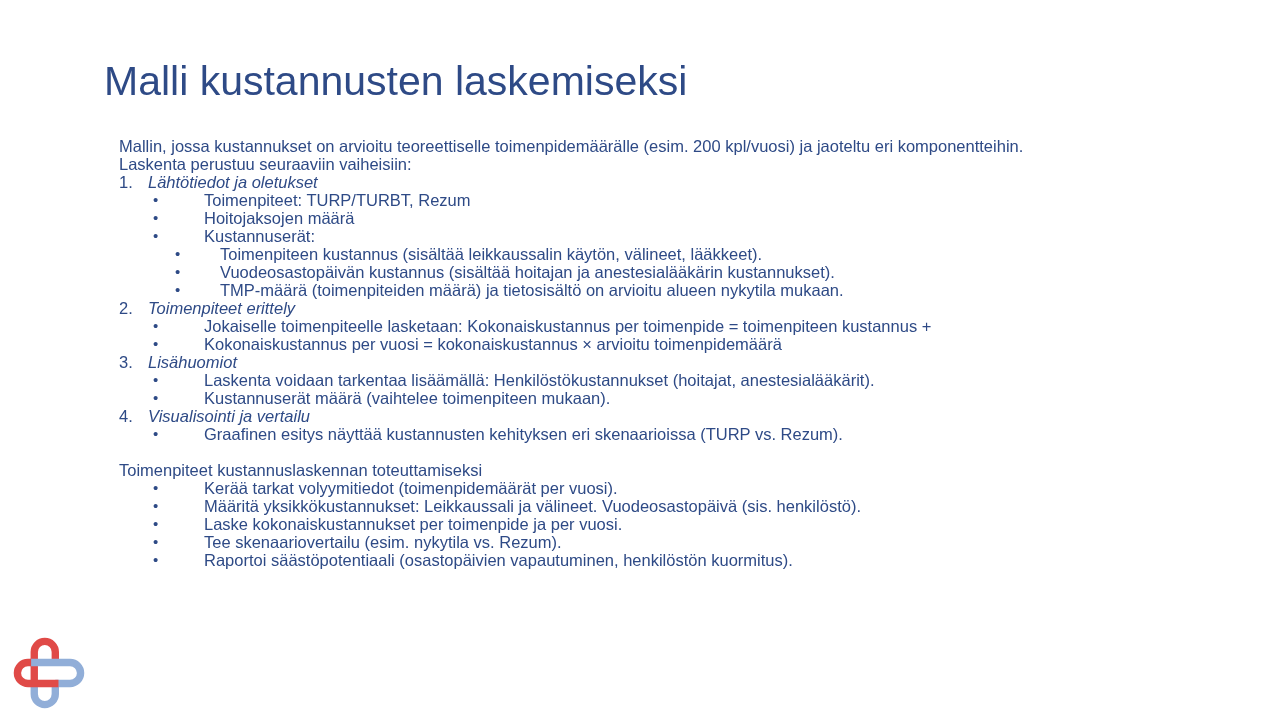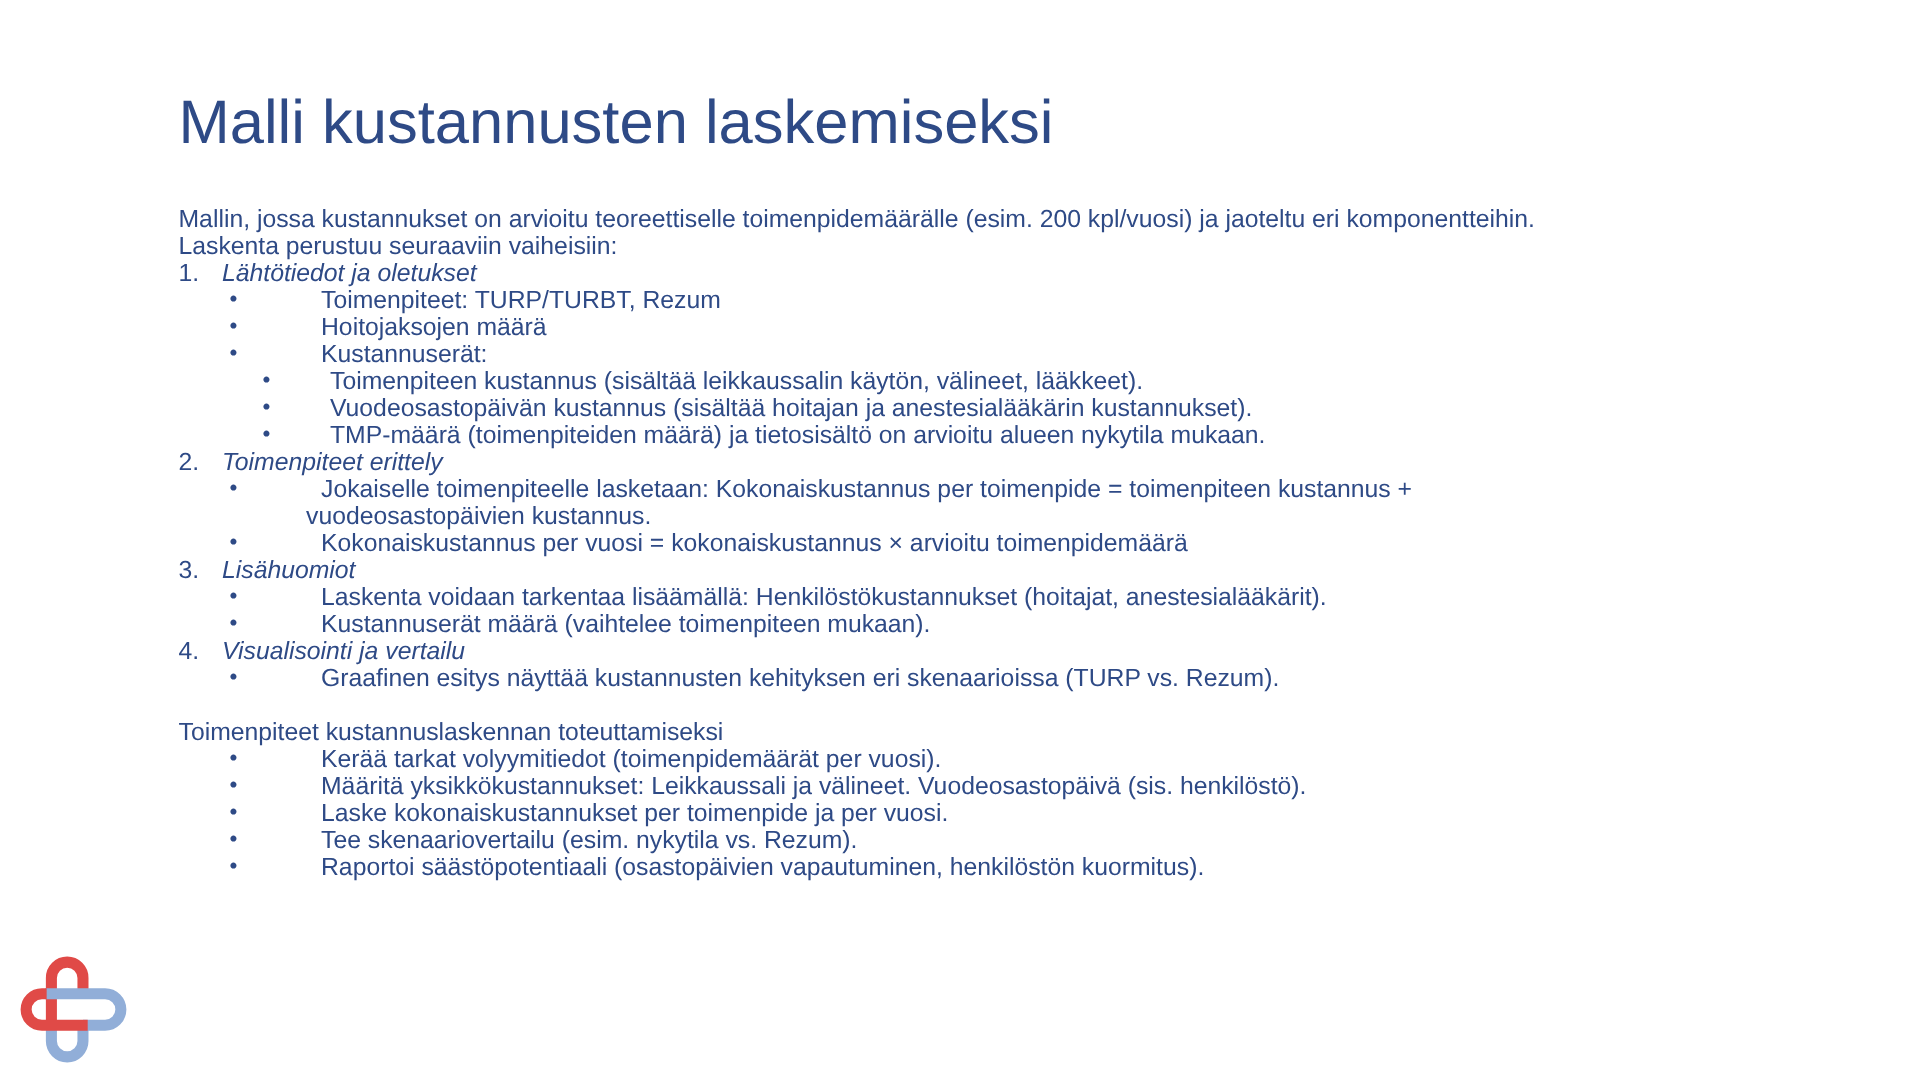--- a/index.html
+++ b/index.html
@@ -11,21 +11,21 @@
     position: relative;
     width: 1273px;
     height: 717px;
     background: var(--bg, #ffffff);
     overflow: hidden;
     font-family: "Liberation Sans", "DejaVu Sans", sans-serif;
     color: var(--text-color, #2e4a86);
   }
   .slide-title {
     position: absolute;
-    left: 119px;
+    left: 104px;
     top: 57px;
     margin: 0;
     font-size: 41px;
     line-height: 48px;
     font-weight: 400;
     letter-spacing: 0px;
     color: var(--title-color, #2e4a86);
     white-space: nowrap;
   }
   .content {
@@ -47,21 +47,21 @@
     left: 0;
     text-align: center;
   }
   .line .marker {
     position: absolute;
     top: 0;
     left: 0;
   }
   .num .txt      { left: 29px; font-style: italic; }
   .b1 .marker    { left: 34px; font-size: 15px; }
-  .b1 .txt       { left: 95px; }
+  .b1 .txt       { left: 85px; }
   .b1cont .txt   { left: 85px; }
   .b2 .marker    { left: 56px; font-size: 15px; }
   .b2 .txt       { left: 101px; }
   .blank         { height: 18px; }
   .logo {
     position: absolute;
     left: 9px;
     top: 633px;
     width: 80px;
     height: 80px;
@@ -113,23 +113,20 @@
         <span class="txt">TMP-määrä (toimenpiteiden määrä) ja tietosisältö on arvioitu alueen nykytila mukaan.</span>
       </div>
       <div class="line num">
         <span class="marker">2.</span>
         <span class="txt">Toimenpiteet erittely</span>
       </div>
       <div class="line b1">
         <span class="marker">•</span>
         <span class="txt">Jokaiselle toimenpiteelle lasketaan: Kokonaiskustannus per toimenpide = toimenpiteen kustannus +</span>
       </div>
-      <div class="line b1cont">
-        <span class="txt">vuodeosastopäivien kustannus.</span>
-      </div>
       <div class="line b1">
         <span class="marker">•</span>
         <span class="txt">Kokonaiskustannus per vuosi = kokonaiskustannus × arvioitu toimenpidemäärä</span>
       </div>
       <div class="line num">
         <span class="marker">3.</span>
         <span class="txt">Lisähuomiot</span>
       </div>
       <div class="line b1">
         <span class="marker">•</span>

